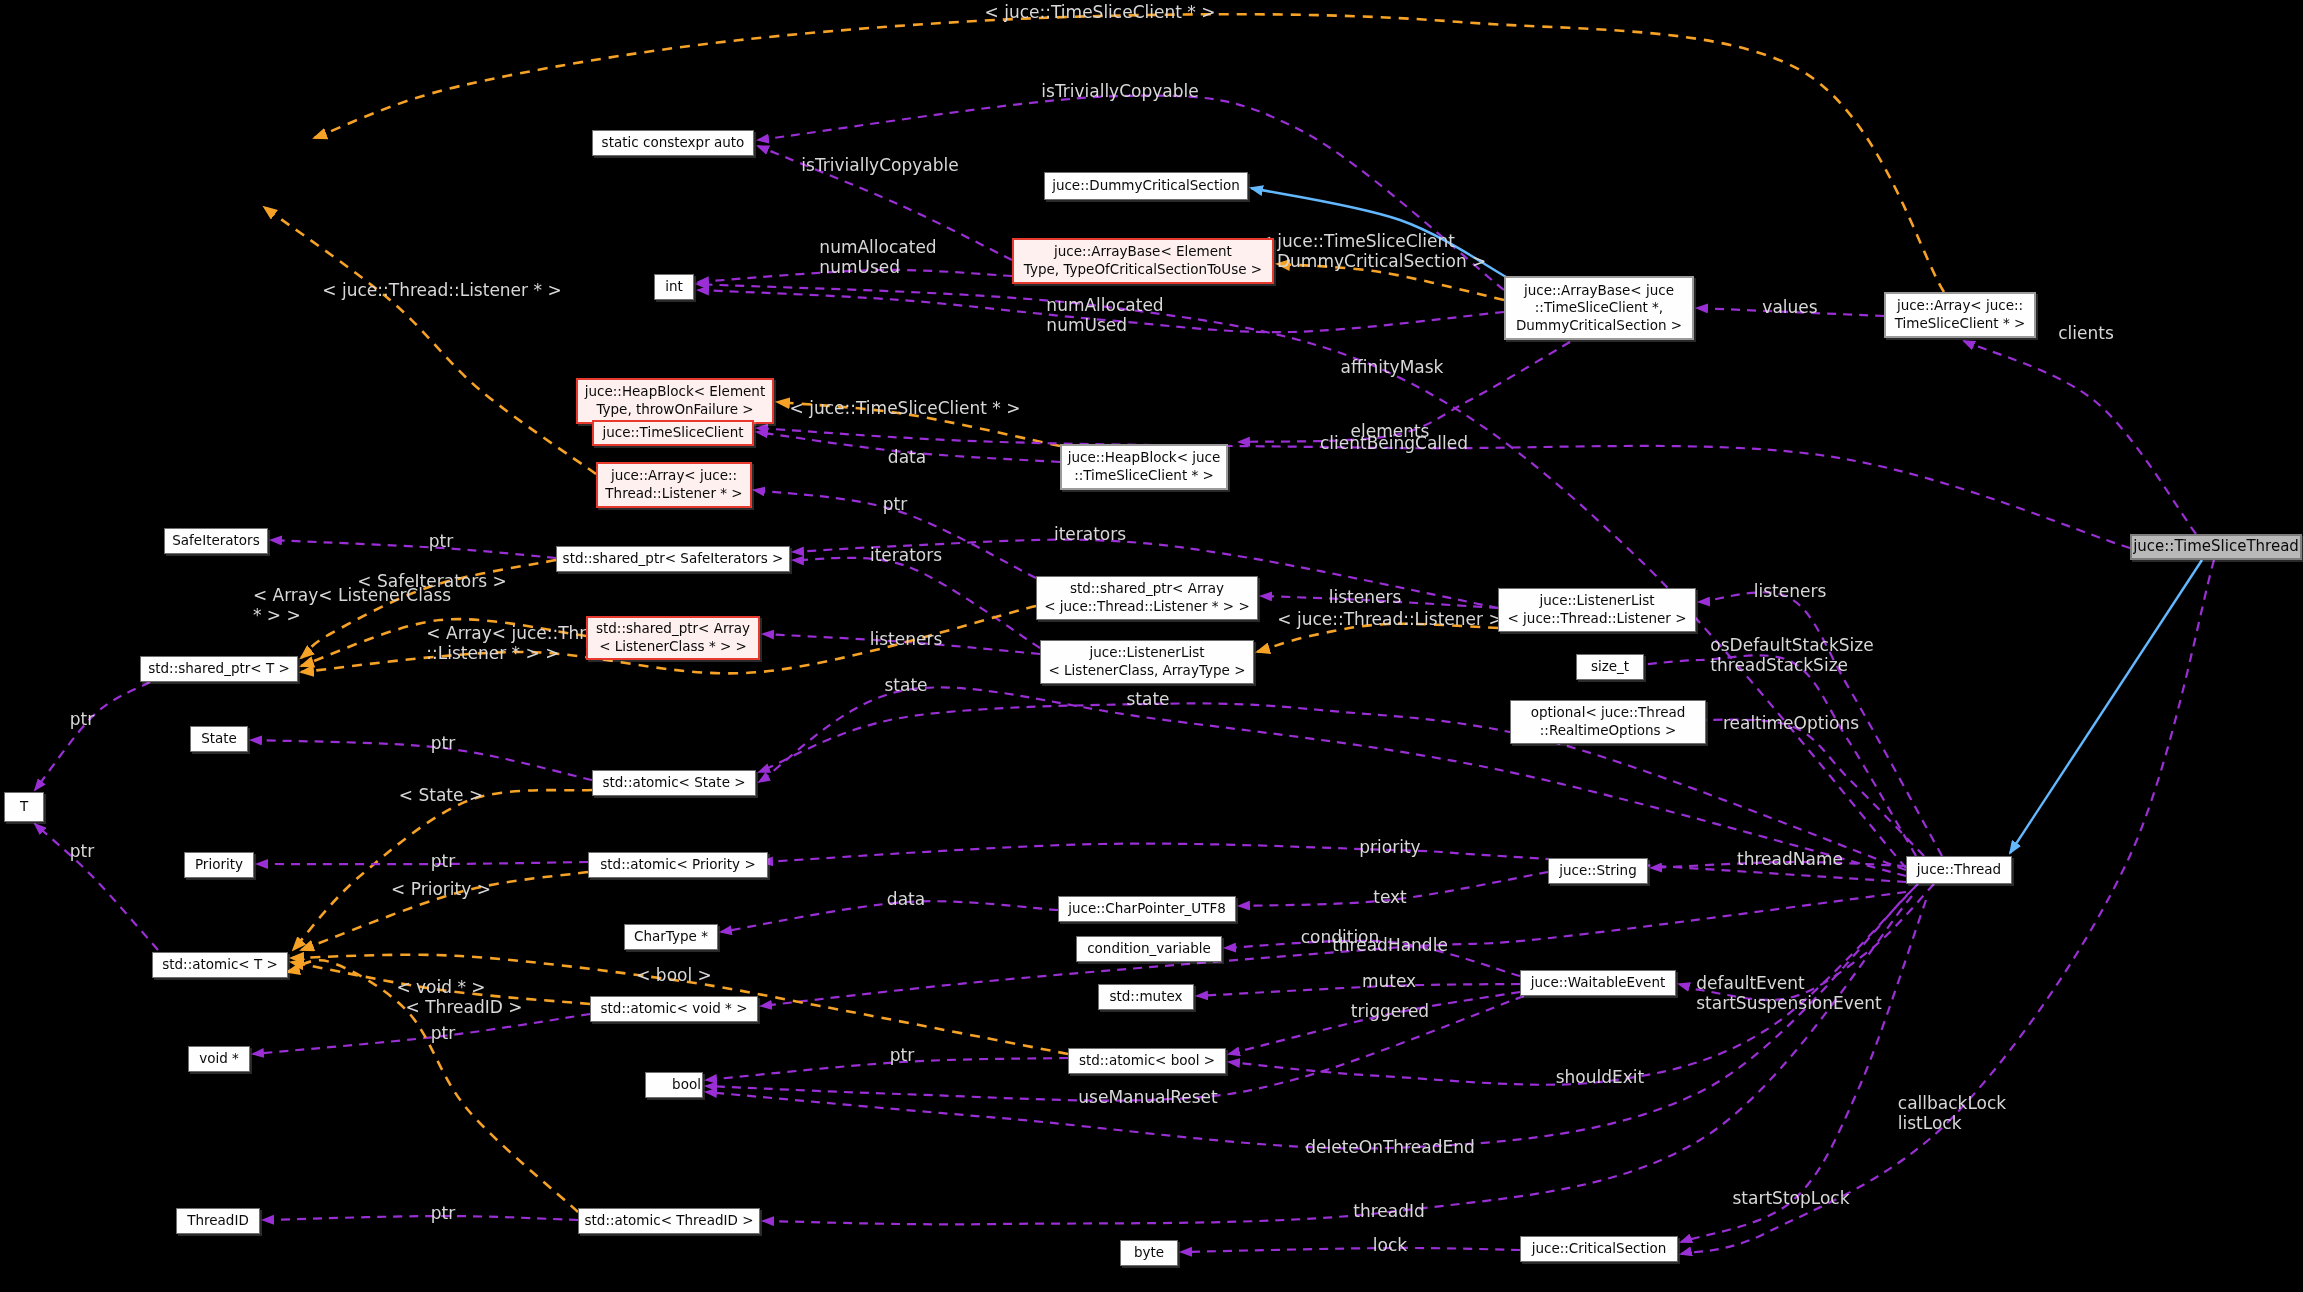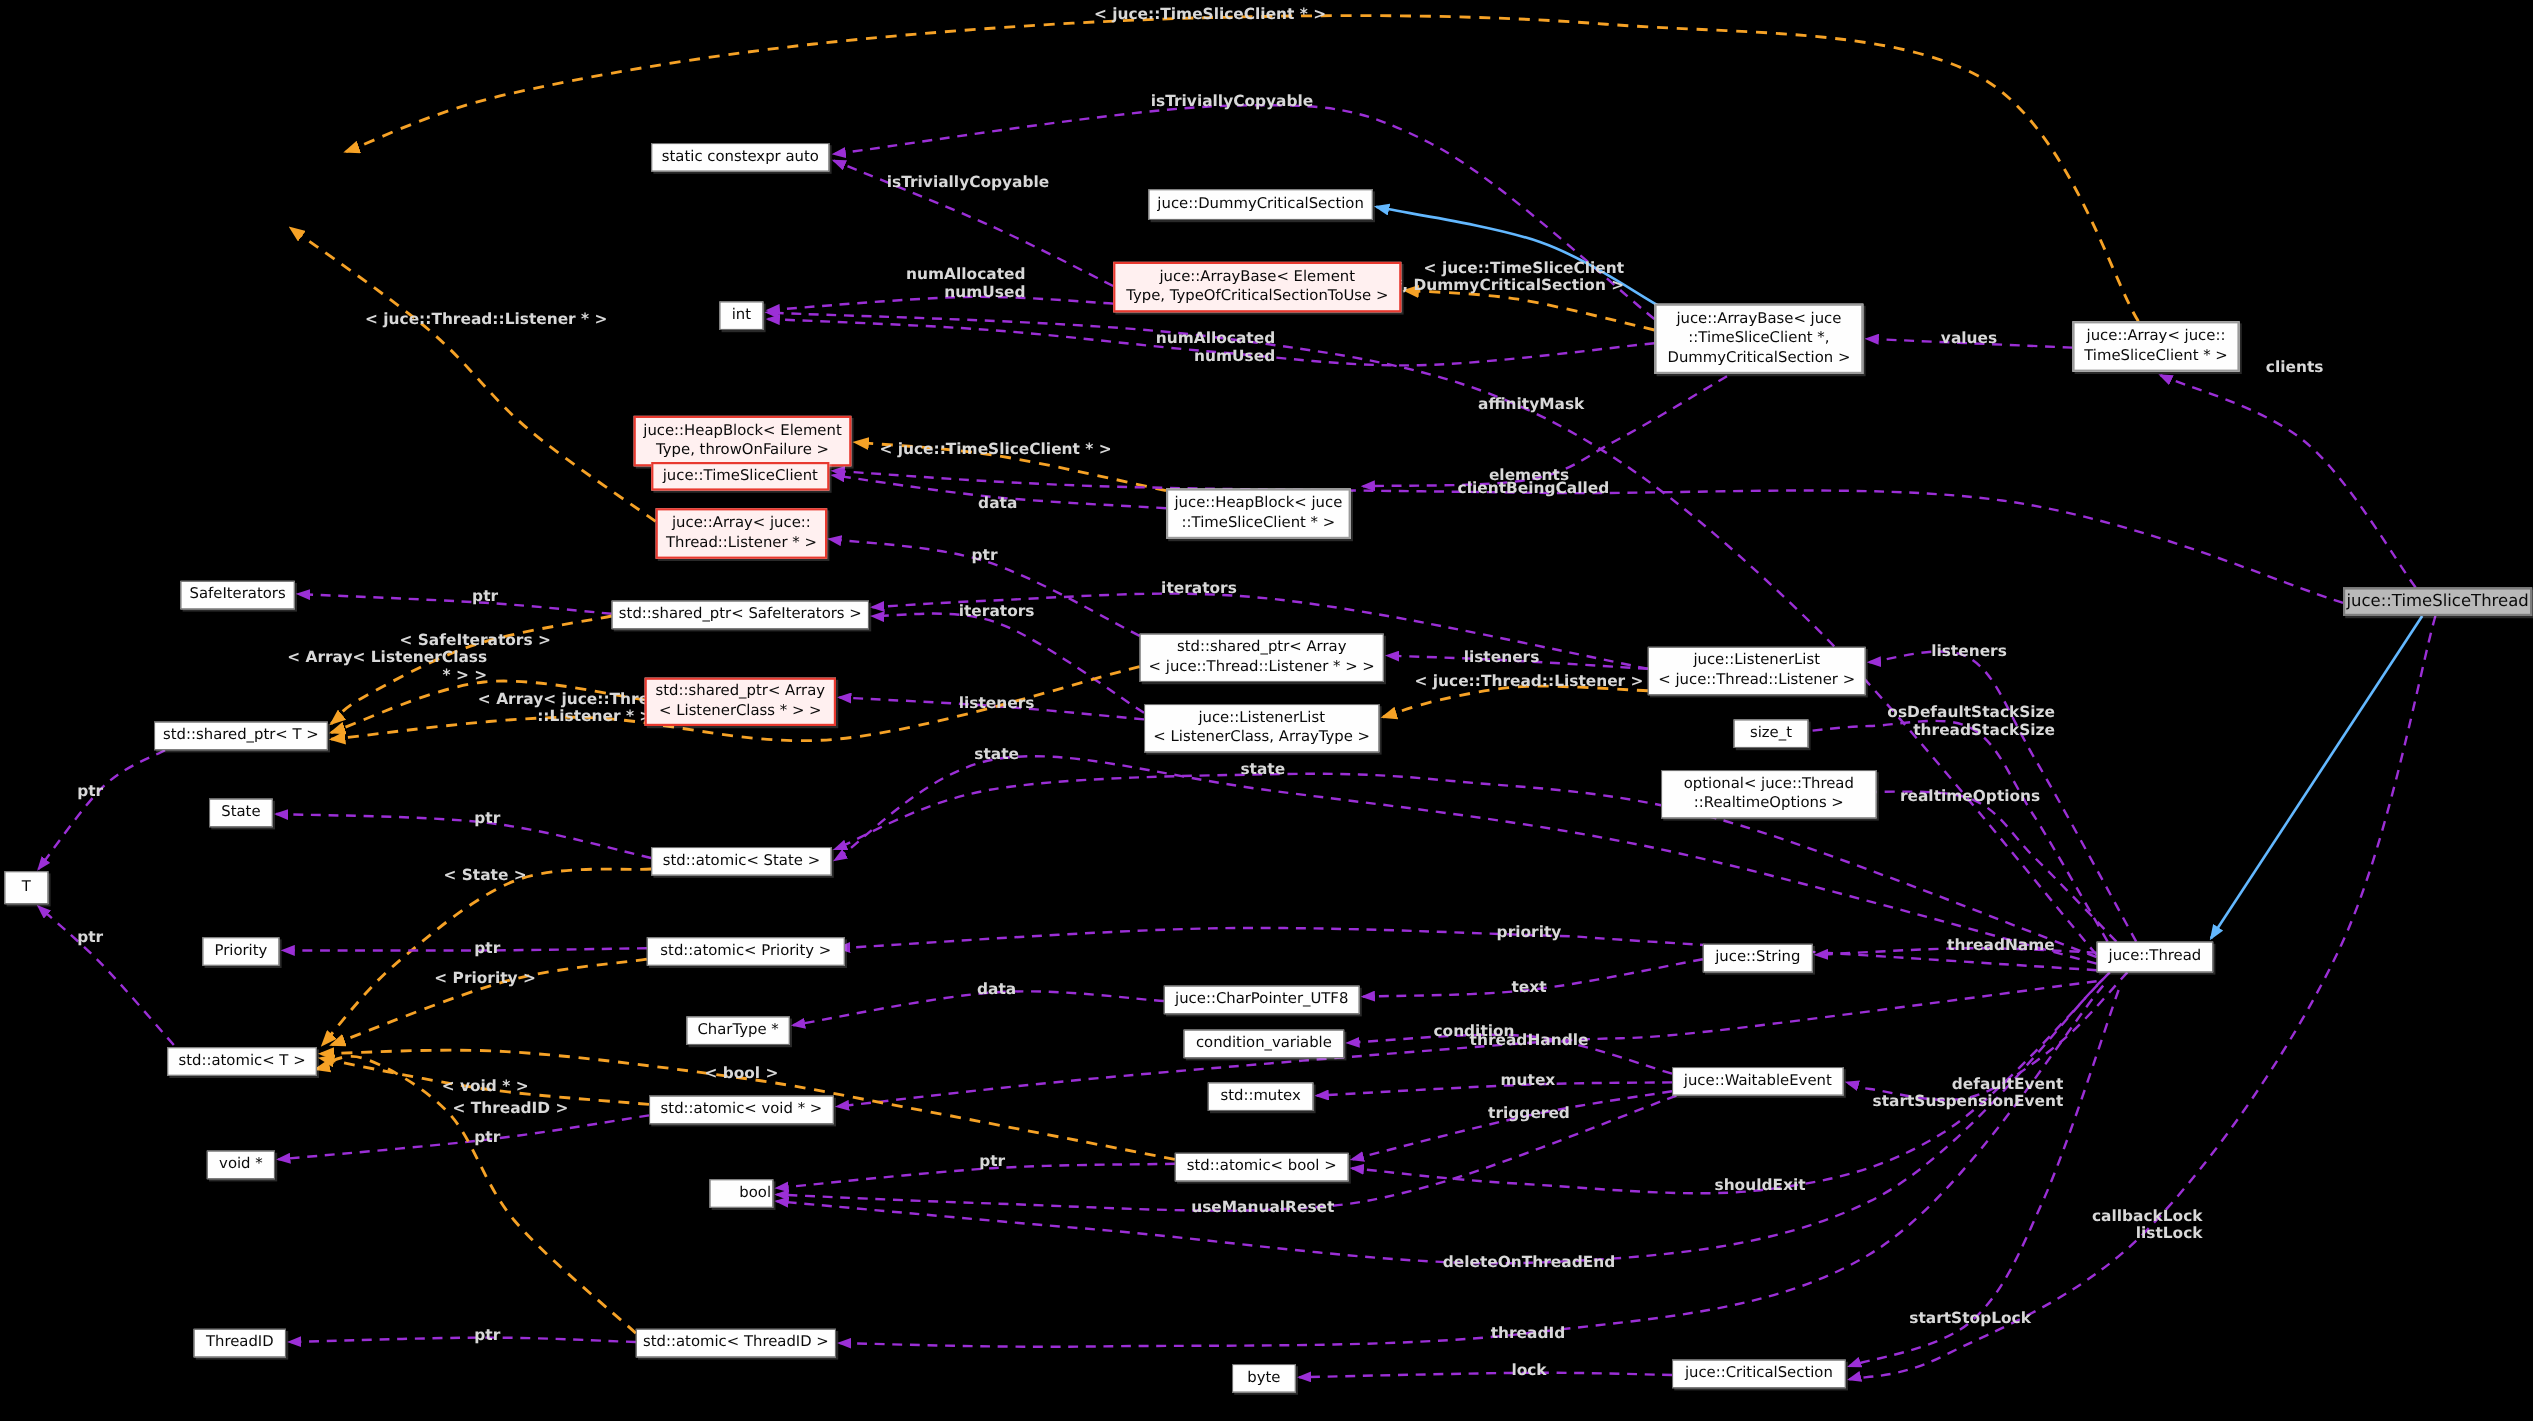--- a/index.html
+++ b/index.html
@@ -14,22 +14,22 @@
   path.e-usage{fill:none;stroke:var(--usage);stroke-width:2.2;stroke-dasharray:9 7;}
   path.e-template{fill:none;stroke:var(--template);stroke-width:2.6;stroke-dasharray:10 8;}
   path.e-inherit{fill:none;stroke:var(--inherit);stroke-width:2.4;}
   .node{position:absolute;display:flex;align-items:center;justify-content:center;
         text-align:center;white-space:pre-line;font-size:13.5px;line-height:1.3;color:#0a0a0a;
         background:var(--node-bg);border:1.5px solid var(--node-border);
         box-shadow:2px 2px 0 rgba(255,255,255,0.16);padding:1px 3px;box-sizing:border-box;cursor:pointer;}
   .node.red{background:var(--red-bg);border:2px solid var(--red-border);}
   .node.instance{border:2.5px solid var(--inst-border);}
   .node.current{background:var(--cur-bg);border:2px solid var(--cur-border);font-size:15px;}
-  .elabel{position:absolute;transform:translate(-50%,-50%);white-space:pre-line;text-align:right;
-          color:var(--label);font-size:14px;font-weight:700;line-height:1.15;pointer-events:none;}
+  .elabel{position:absolute;transform:translate(-50%,-50%);white-space:pre-line;text-align:left;
+          color:var(--label);font-size:17px;font-weight:400;line-height:1.15;pointer-events:none;}
 </style>
 </head>
 <body>
 
 <div id="canvas">
   <svg id="edges" xmlns="http://www.w3.org/2000/svg" viewBox="0 0 2303 1292">
     <defs>
       <marker id="ah-usage" markerWidth="13" markerHeight="10" refX="11" refY="5" orient="auto" markerUnits="userSpaceOnUse" viewBox="0 0 13 10">
         <path d="M0,0 L13,5 L0,10 z" fill="#9b2fd6"></path>
       </marker>
@@ -134,21 +134,21 @@
     <div class="elabel" style="left: 443px; top: 744px;">ptr</div>
     <div class="elabel" style="left: 441px; top: 796px;">&lt; State &gt;</div>
     <div class="elabel" style="left: 82px; top: 852px;">ptr</div>
     <div class="elabel" style="left: 443px; top: 862px;">ptr</div>
     <div class="elabel" style="left: 441px; top: 890px;">&lt; Priority &gt;</div>
     <div class="elabel" style="left: 1148px; top: 700px;">state</div>
     <div class="elabel" style="left: 906px; top: 686px;">state</div>
     <div class="elabel" style="left: 1390px; top: 848px;">priority</div>
     <div class="elabel" style="left: 906px; top: 900px;">data</div>
     <div class="elabel" style="left: 1390px; top: 898px;">text</div>
-    <div class="elabel" style="left: 1790px; top: 860px; margin-left: 29px;">threadName</div>
+    <div class="elabel" style="left: 1790px; top: 860px;">threadName</div>
     <div class="elabel" style="left: 1390px; top: 946px;">threadHandle</div>
     <div class="elabel" style="left: 441px; top: 988px;">&lt; void * &gt;</div>
     <div class="elabel" style="left: 443px; top: 1034px;">ptr</div>
     <div class="elabel" style="left: 1791px; top: 724px;">realtimeOptions</div>
     <div class="elabel" style="left: 1792px; top: 656px;">osDefaultStackSize
 threadStackSize</div>
     <div class="elabel" style="left: 1789px; top: 994px;">defaultEvent
 startSuspensionEvent</div>
     <div class="elabel" style="left: 1340px; top: 938px;">condition</div>
     <div class="elabel" style="left: 1389px; top: 982px;">mutex</div>

